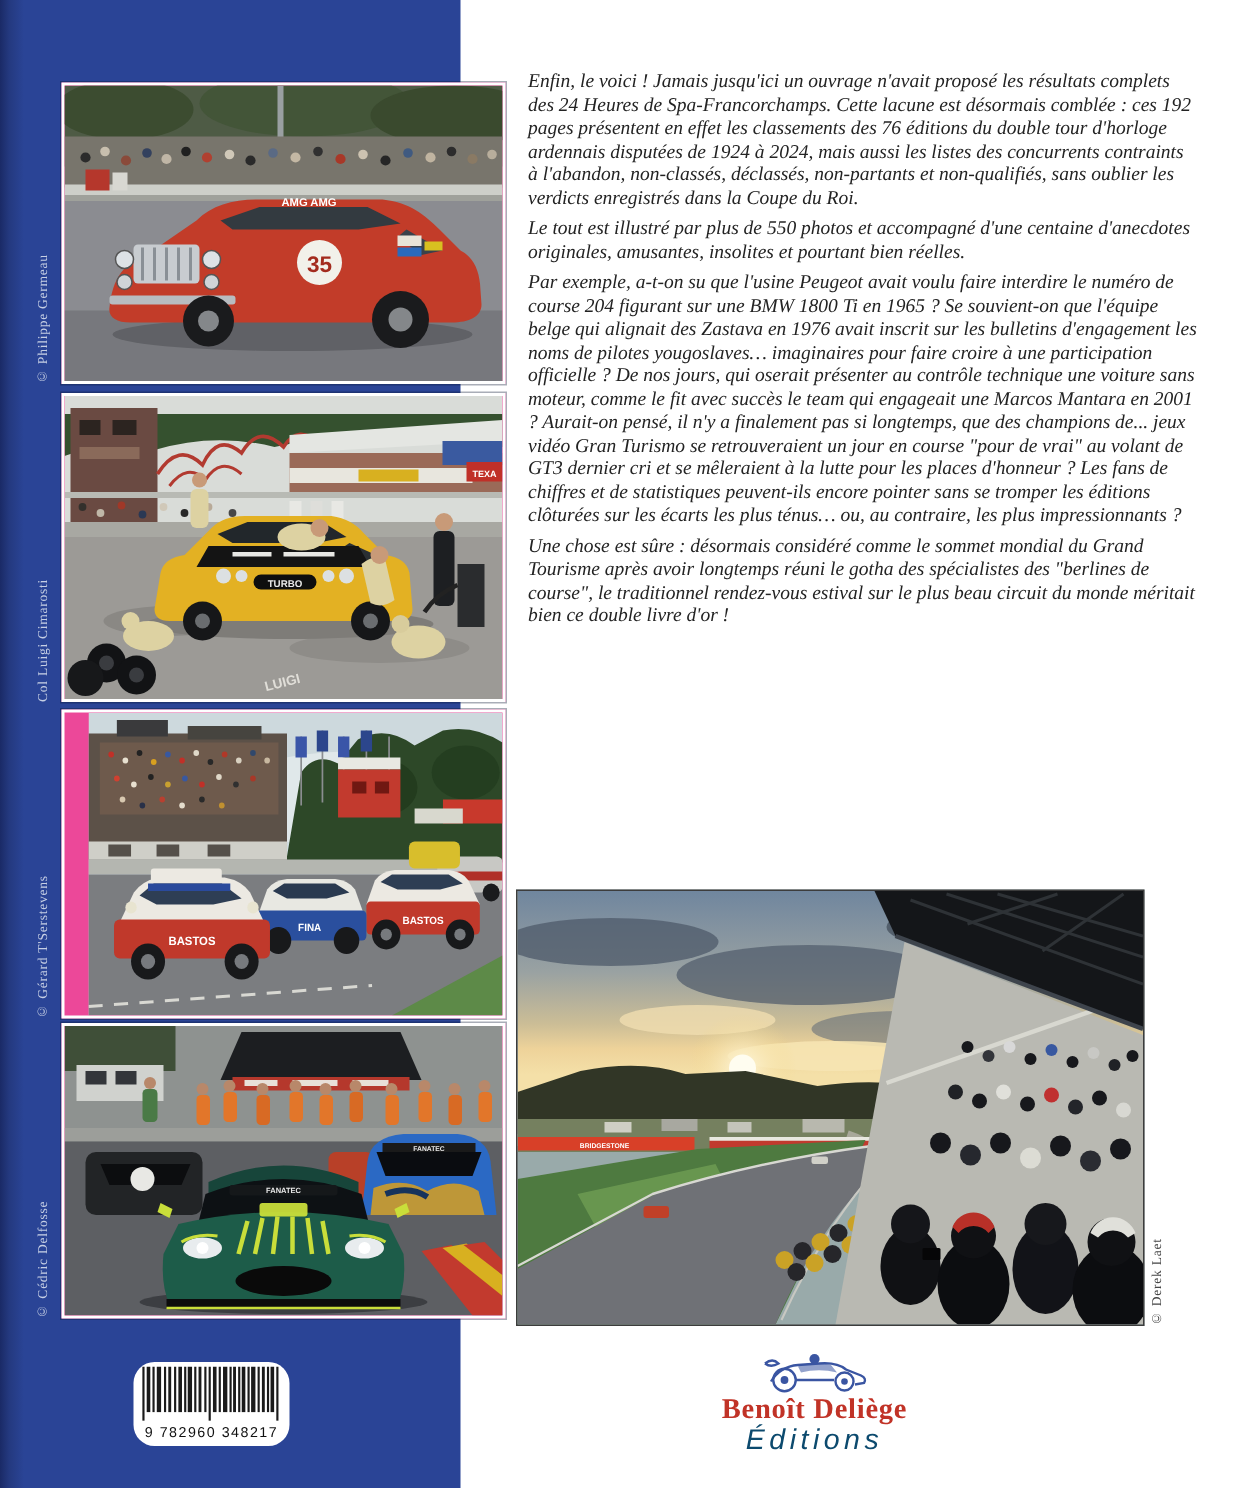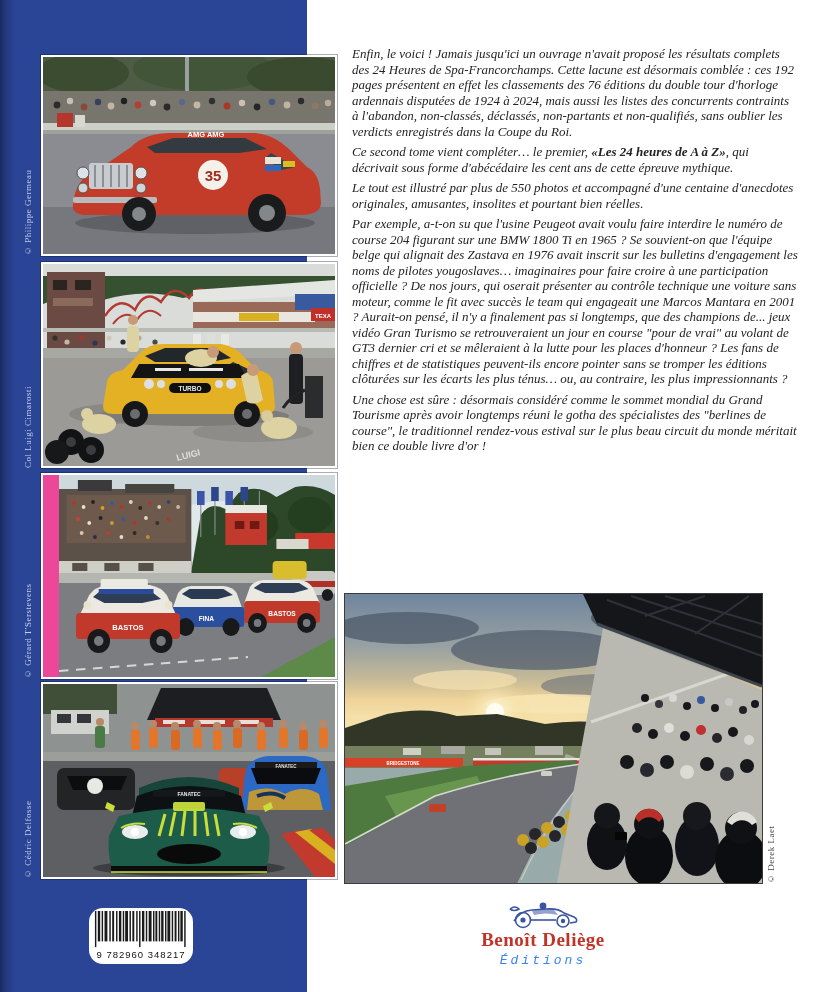--- a/index.html
+++ b/index.html
@@ -19,22 +19,22 @@
           border:1px solid #3c3c3c;overflow:hidden;background:#9aa;}
   .sunset svg{display:block;width:100%;height:100%;}
   .body-text{position:absolute;left:352px;top:46px;width:446px;color:#232323;
              font-style:italic;font-size:13px;line-height:15.5px;}
   .body-text p{margin:0 0 5px 0;}
   .body-text .closing{margin-top:24px;font-weight:bold;font-size:13.6px;line-height:16.5px;}
   .publisher{position:absolute;left:438px;top:899px;width:210px;text-align:center;}
   .publisher .car{display:block;margin:0 auto 1px auto;}
   .pub-name{font-family:"Liberation Serif",serif;font-weight:bold;font-size:19px;
             color:#c13327;letter-spacing:.5px;line-height:20px;}
-  .pub-ed{font-family:Liberation Mono, monospace;font-style:italic;font-size:13px;
-          color:#3b82f6;letter-spacing:3px;line-height:21px;}
+  .pub-ed{font-family:Liberation Sans, sans-serif;font-style:italic;font-size:19px;
+          color:#0c4a6e;letter-spacing:3px;line-height:21px;}
   .barcode{position:absolute;left:89px;top:908px;width:104px;height:56px;background:#ffffff;
            border-radius:14px;box-sizing:border-box;padding:3px 4px 1px 4px;text-align:center;}
   .barcode .digits{font-family:"Liberation Sans",sans-serif;font-size:9.5px;color:#111;
                    letter-spacing:1px;margin-top:-4px;white-space:nowrap;}
 </style>
 </head>
 <body>
 
 <div class="cover">
 
@@ -367,23 +367,20 @@
       <rect x="68" y="182" width="156" height="6" fill="#0c0c0c"></rect>
       <line x1="68" y1="188" x2="224" y2="188" stroke="#c9de3a" stroke-width="1.6"></line>
       <path d="M64,118 l8,4 l-2,6 l-8,-4 Z" fill="#c9de3a"></path>
       <path d="M228,118 l-8,4 l2,6 l8,-4 Z" fill="#c9de3a"></path>
     </svg>
   </div>
   <div class="credit" style="left:23px;top:682px;height:197px;">© Cédric Delfosse</div>
 
   <div class="body-text">
     <p>Enfin, le voici ! Jamais jusqu'ici un ouvrage n'avait proposé les résultats complets des 24 Heures de Spa-Francorchamps. Cette lacune est désormais comblée : ces 192 pages présentent en effet les classements des 76 éditions du double tour d'horloge ardennais disputées de 1924 à 2024, mais aussi les listes des concurrents contraints à l'abandon, non-classés, déclassés, non-partants et non-qualifiés, sans oublier les verdicts enregistrés dans la Coupe du Roi.</p>
-    <p>
-      <span>Ce second tome vient compléter… le premier, </span><b>«Les 24 heures de A à Z»</b><span>, qui décrivait sous forme d'abécédaire les cent ans de cette épreuve mythique.</span>
-    </p>
     <p>Le tout est illustré par plus de 550 photos et accompagné d'une centaine d'anecdotes originales, amusantes, insolites et pourtant bien réelles.</p>
     <p>Par exemple, a-t-on su que l'usine Peugeot avait voulu faire interdire le numéro de course 204 figurant sur une BMW 1800 Ti en 1965 ? Se souvient-on que l'équipe belge qui alignait des Zastava en 1976 avait inscrit sur les bulletins d'engagement les noms de pilotes yougoslaves… imaginaires pour faire croire à une participation officielle ? De nos jours, qui oserait présenter au contrôle technique une voiture sans moteur, comme le fit avec succès le team qui engageait une Marcos Mantara en 2001 ? Aurait-on pensé, il n'y a finalement pas si longtemps, que des champions de... jeux vidéo Gran Turismo se retrouveraient un jour en course "pour de vrai" au volant de GT3 dernier cri et se mêleraient à la lutte pour les places d'honneur ? Les fans de chiffres et de statistiques peuvent-ils encore pointer sans se tromper les éditions clôturées sur les écarts les plus ténus… ou, au contraire, les plus impressionnants ?</p>
     <p>Une chose est sûre : désormais considéré comme le sommet mondial du Grand Tourisme après avoir longtemps réuni le gotha des spécialistes des "berlines de course", le traditionnel rendez-vous estival sur le plus beau circuit du monde méritait bien ce double livre d'or !</p>
   </div>
 
   <div class="sunset">
     <svg viewBox="0 0 417 289" preserveAspectRatio="none">
       <defs>
         <linearGradient id="skyG" x1="0" y1="0" x2="0" y2="1">
           <stop offset="0" stop-color="#70869e"></stop>

